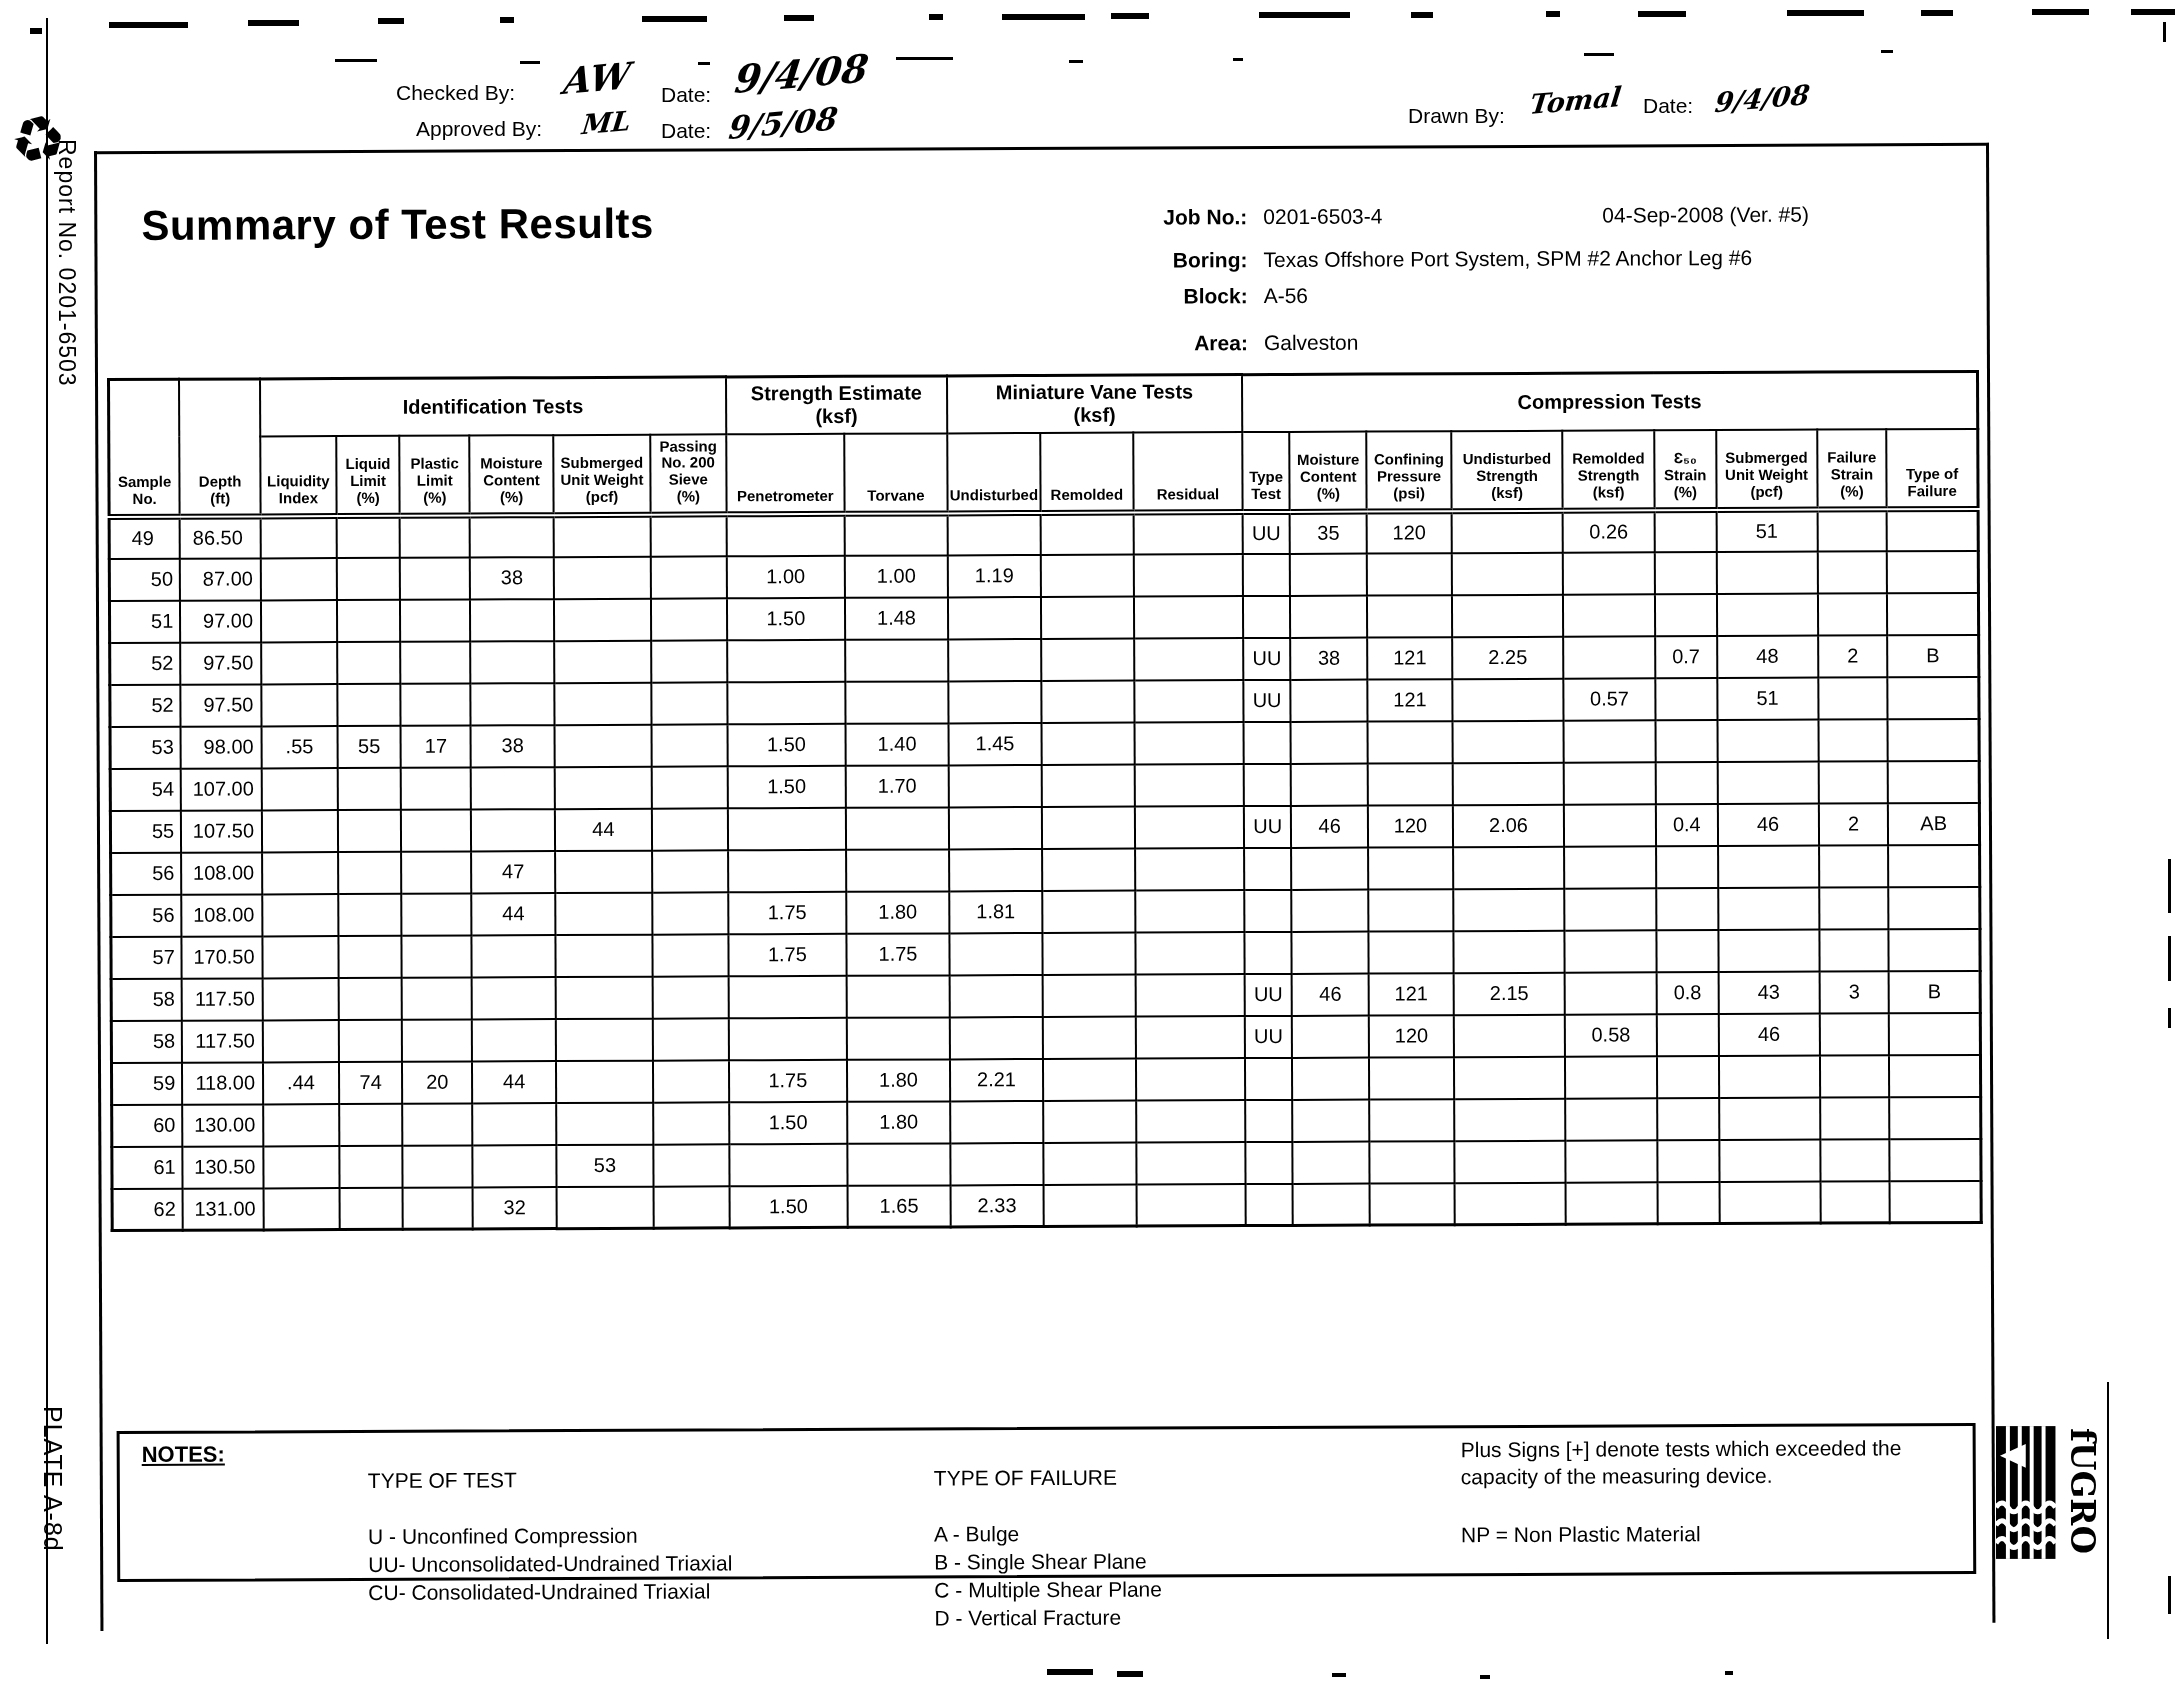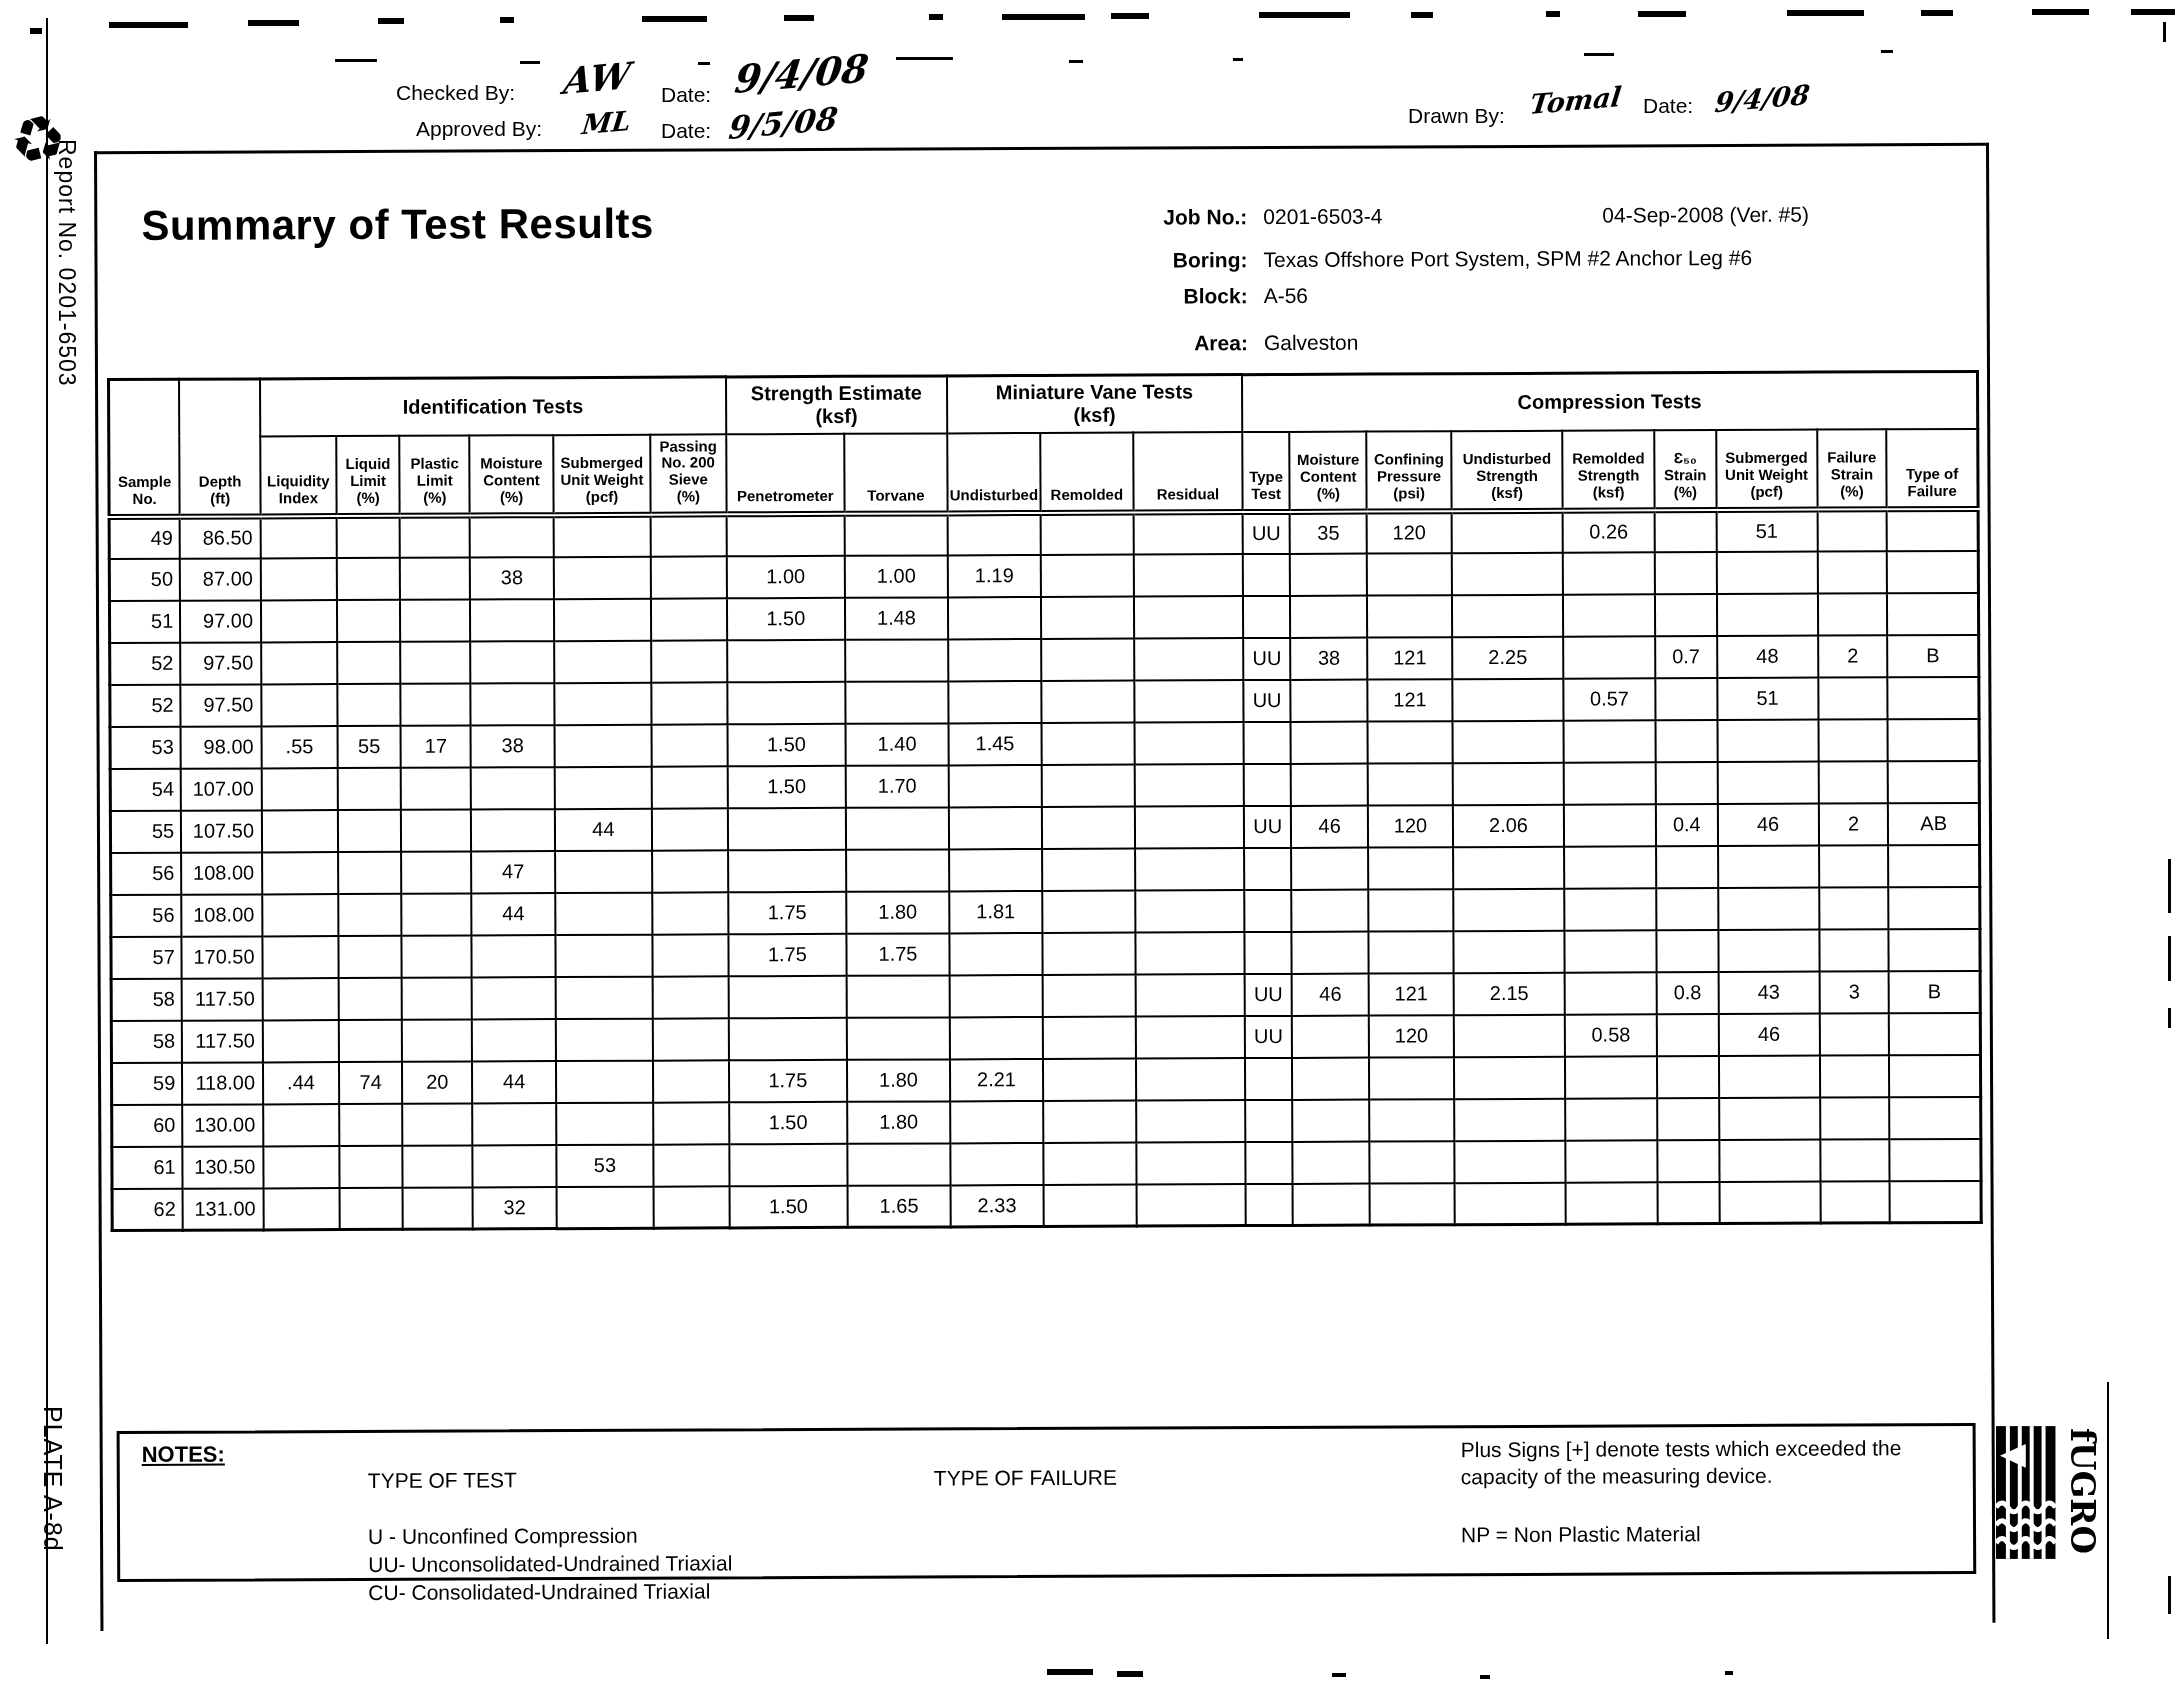--- a/index.html
+++ b/index.html
@@ -35,21 +35,21 @@
   
   .tbl { position:absolute; left:9px; top:224px; width:1872px; border-collapse:collapse;
          table-layout:fixed; border:3px solid #000; }
   .tbl th,.tbl td { border:2px solid #000; overflow:hidden; }
   .tbl thead th { font-weight:bold; white-space:pre-line; vertical-align:bottom;
                   padding:3px 1px 6px; line-height:1.12; font-size:15px; text-align:center; }
   .tbl tr.grp { height:57px; }
   .tbl tr.grp th.gband { font-size:20px; vertical-align:middle; line-height:1.15; padding:2px; }
   .tbl tr.sub { height:75px; }
   .tbl tbody tr { height:42px; }
-  .tbl tbody tr:first-child td { border-top:6px double #000; }
+  .tbl tbody tr:first-child td { border-top:6px double #000;text-align:center; }
   .tbl td { font-size:20px; text-align:center; padding:0 2px; }
   .tbl td.c0 { text-align:right; padding-right:6px; }
   .tbl td.c1 { text-align:right; padding-right:7px; }
 
   
   .notes { position:absolute; left:14px; top:1277px; width:1853px; height:145px; border:3px solid #000; }
   .nlabel { position:absolute; left:22px; top:8px; font-size:22px; font-weight:bold; text-decoration:underline; }
   .ncol { position:absolute; top:6px; font-size:21px; line-height:28px; white-space:pre-line; }
   .ncol .ntitle { font-weight:normal; }
   .np { position:absolute; left:1341px; top:95px; font-size:21px; }
@@ -642,20 +642,24 @@
     <div class="notes">
       <div class="nlabel">NOTES:</div>
       <div class="ncol" style="left:248px">
         <span class="ntitle">TYPE OF TEST</span><br>
         <span>U  - Unconfined Compression
 UU- Unconsolidated-Undrained Triaxial
 CU- Consolidated-Undrained Triaxial</span>
       </div>
       <div class="ncol" style="left:814px">
         <span class="ntitle">TYPE OF FAILURE</span><br>
+        <span>A - Bulge
+B - Single Shear Plane
+C - Multiple Shear Plane
+D - Vertical Fracture</span>
       </div>
       <div class="plus">Plus Signs [+] denote tests which exceeded the
 capacity of the measuring device.</div>
       <div class="np">NP = Non Plastic Material</div>
     </div>
   </div>
 
   <svg class="fugro" width="111" height="133" viewBox="0 0 112 134">
     <rect x="0" y="0" width="60" height="134" fill="#000"></rect>
     <rect x="10" y="0" width="4" height="134" fill="#fff"></rect>

